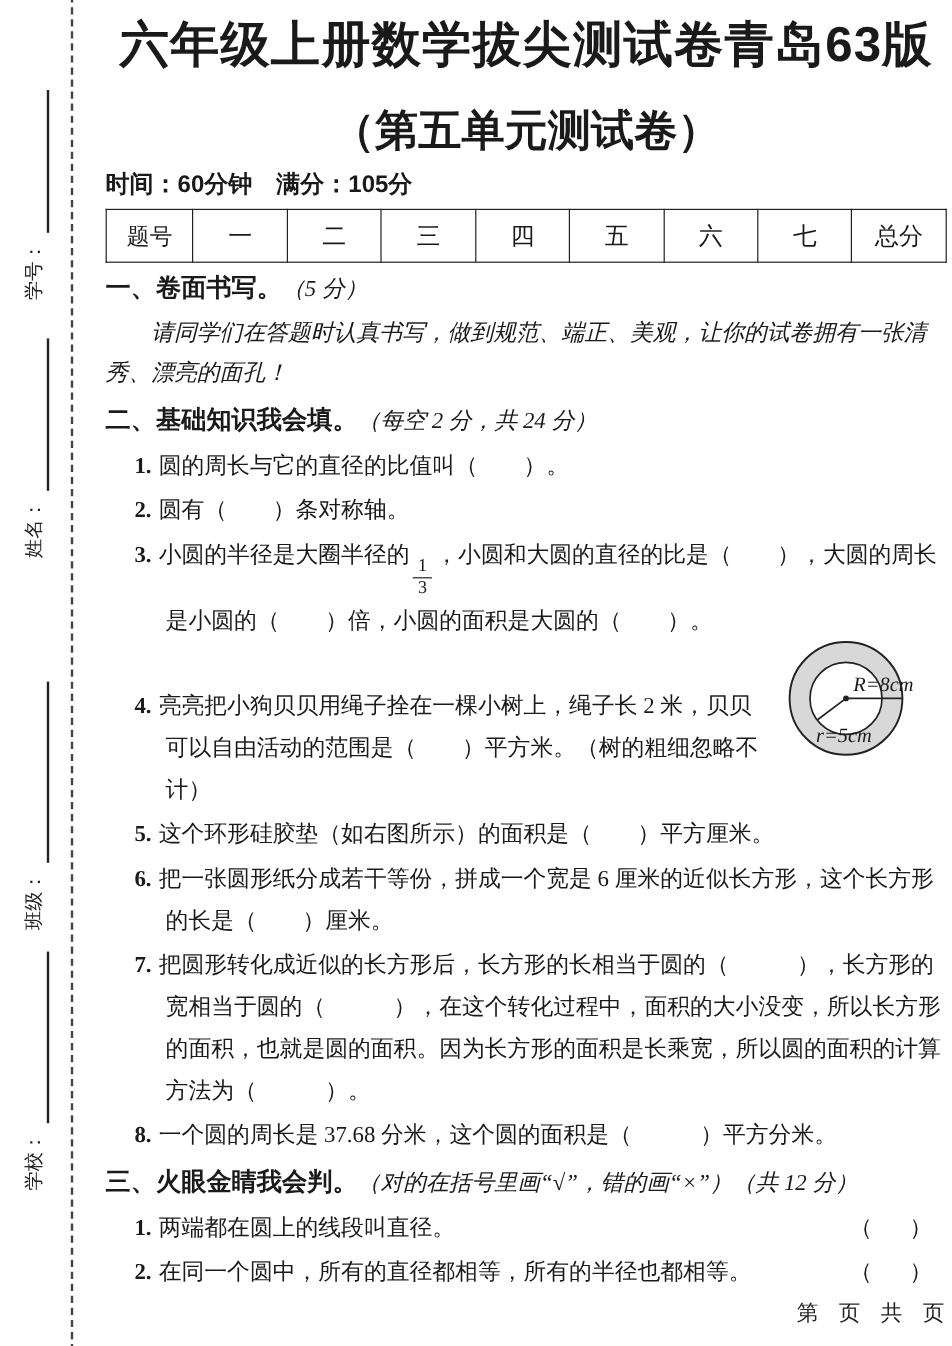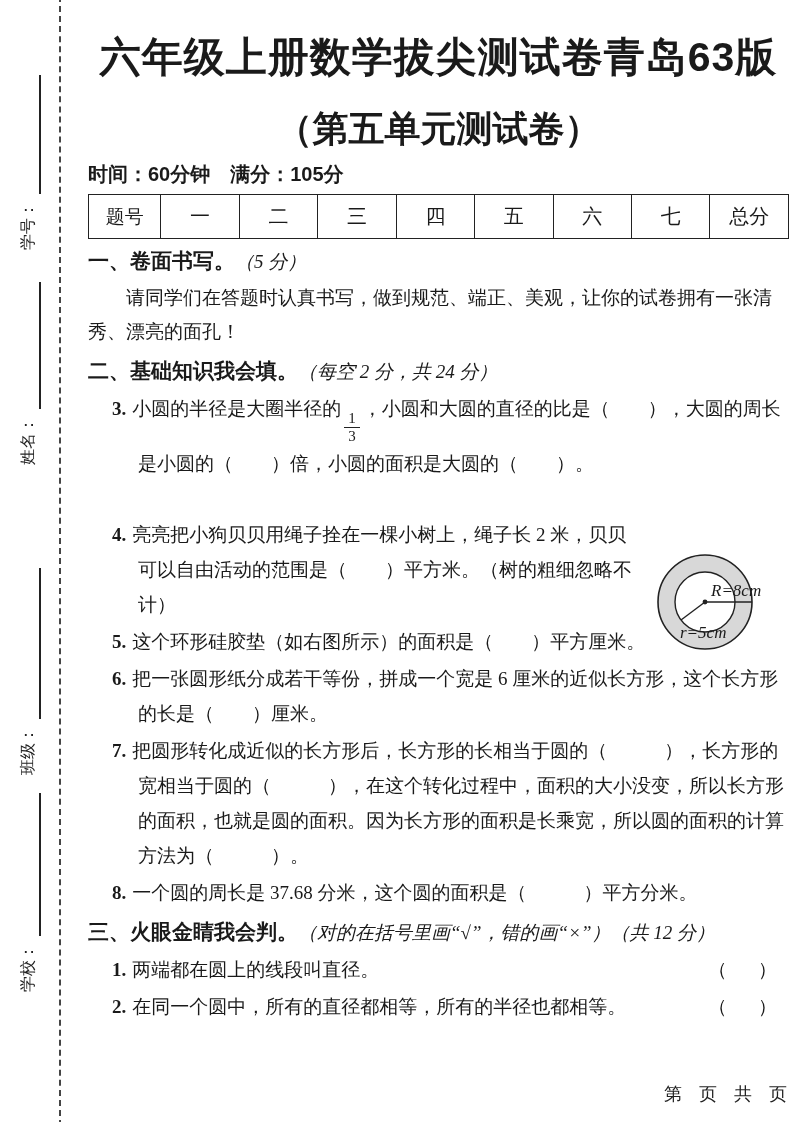--- a/index.html
+++ b/index.html
@@ -18,21 +18,21 @@
     position:absolute;left:16px;height:25px;
     display:flex;align-items:center;gap:8px;
     transform:rotate(-90deg);transform-origin:0 0;
     font-family:"Liberation Sans","DejaVu Sans",sans-serif;
     font-size:16px;color:#222;white-space:nowrap;
   }
   .sb-line{flex:1;align-self:stretch;border-bottom:2px solid #222;}
   
   .content{
     position:absolute;left:88px;top:0;width:701px;
-    padding-top:28px;
+    padding-top:8px;
   }
   .title{
     text-align:center;font-family:"Liberation Sans","DejaVu Sans",sans-serif;
     font-weight:700;font-size:41px;line-height:58px;letter-spacing:1px;margin:0;
   }
   .subtitle{
     text-align:center;font-family:"Liberation Sans","DejaVu Sans",sans-serif;
     font-weight:700;font-size:36px;line-height:46px;margin:20px 0 0 0;
   }
   .meta{
@@ -50,21 +50,21 @@
     font-family:"Liberation Sans","DejaVu Sans",sans-serif;font-size:19px;
   }
   table.score td:first-child{width:10.2%;}
   .sec-head{margin-top:5px;line-height:33px;white-space:nowrap;}
   .sec-title{
     font-family:"Liberation Sans","DejaVu Sans",sans-serif;
     font-weight:700;font-size:21px;
   }
   .sec-note{font-style:italic;font-size:19px;}
   .para{
-    font-size:19px;line-height:34px;text-indent:2em;margin:2px 0 0 0;
+    font-size:19px;line-height:34px;text-indent:2em;margin:2px 0 0 0;font-style:italic;
   }
   .sec-block{position:relative;}
   .item{
     font-size:19px;line-height:35px;
     padding-left:50px;text-indent:-26px;margin-top:2px;
   }
   .qnum{font-weight:700;margin-right:6px;}
   .frac{
     display:inline-flex;flex-direction:column;align-items:center;
     vertical-align:-8px;font-size:15px;line-height:1.15;
@@ -139,21 +139,27 @@
   <div class="sec-head">
     <span class="sec-title">一、卷面书写。</span><span class="sec-note">（5 分）</span>
   </div>
   <p class="para">请同学们在答题时认真书写，做到规范、端正、美观，让你的试卷拥有一张清秀、漂亮的面孔！</p>
 
   <div class="sec-block">
     <div class="sec-head">
       <span class="sec-title">二、基础知识我会填。</span><span class="sec-note">（每空 2 分，共 24 分）</span>
     </div>
 
-
+    <div class="item">
+      <span class="qnum">1.</span><span>圆的周长与它的直径的比值叫（　　）。</span>
+    </div>
+
+    <div class="item">
+      <span class="qnum">2.</span><span>圆有（　　）条对称轴。</span>
+    </div>
 
     <div class="item">
       <span class="qnum">3.</span><span>小圆的半径是大圈半径的</span><span class="frac">
           <span class="fnum">1</span>
           <span class="fden">3</span>
         </span><span>，小圆和大圆的直径的比是（　　），大圆的周长是小圆的（　　）倍，小圆的面积是大圆的（　　）。</span>
     </div>
 
     <div class="item pr-q4">
       <span class="qnum">4.</span><span>亮亮把小狗贝贝用绳子拴在一棵小树上，绳子长 2 米，贝贝可以自由活动的范围是（　　）平方米。（树的粗细忽略不计）</span>

